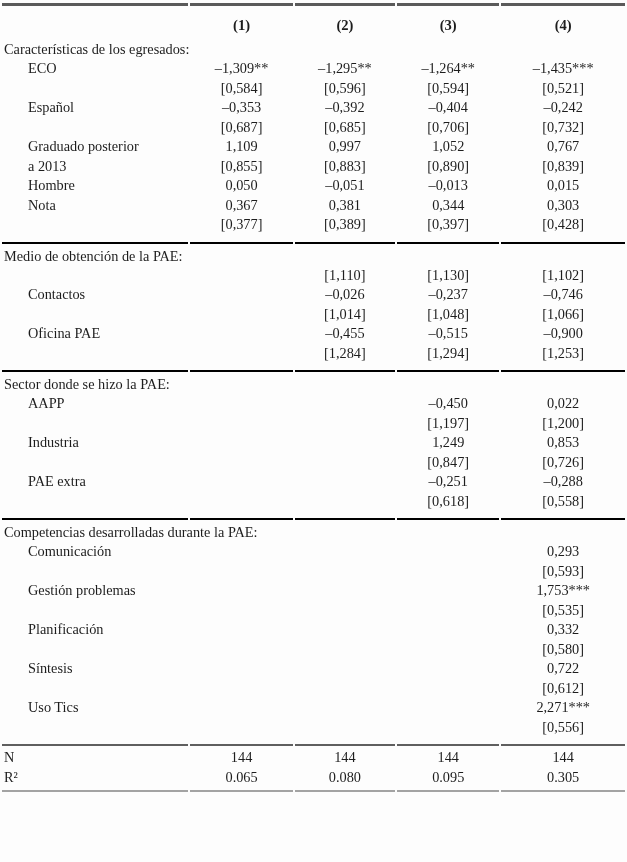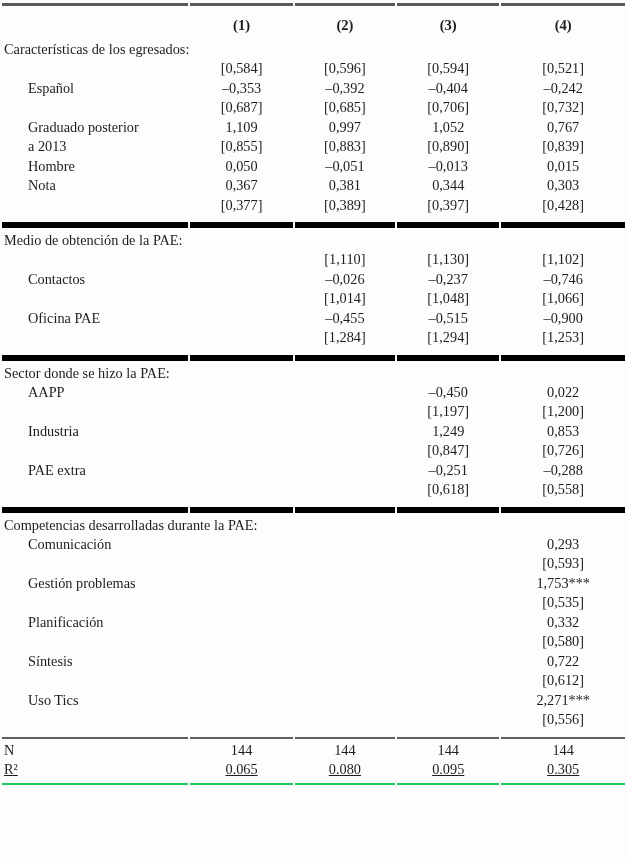--- a/index.html
+++ b/index.html
@@ -31,23 +31,23 @@
   col.c2 { width: 99px;  }
   col.c3 { width: 101px; }
   col.c4 { width: 122px; }
 
   
   tr.rule-top td {
     border-top: 3px solid #5a5a5a;
     height: 5px;
     padding: 0;
   }
-  tbody.ruled tr.section-title-row td { border-top: 6px solid #000000; }
+  tbody.ruled tr.section-title-row td { border-top: 2px solid #000000; }
   tbody.stats tr:first-child td { border-top: 2px solid #5f5f5f; padding-top: 2px; }
-  tbody.stats tr:last-child  td { border-bottom: 2px solid #22c55e; padding-bottom: 3px; text-decoration: underline; }
+  tbody.stats tr:last-child  td { border-bottom: 2px solid #a3a3a3; padding-bottom: 3px; }
 
   th.col-head {
     font-weight: bold;
     text-align: center;
     padding: 4px 0 2px 0;
     line-height: 20px;
     font-size: 14.6px;
   }
   td {
     padding: 0;
@@ -113,20 +113,27 @@
 
     <tbody class="section">
     <tr class="section-title-row">
       <td class="section-title">Características de los egresados:</td>
       <td class="section-spacer"></td>
       <td class="section-spacer"></td>
       <td class="section-spacer"></td>
       <td class="section-spacer"></td>
     </tr>
 
+  <tr class="coef-row">
+    <td class="row-label">ECO</td>
+    <td class="val">–1,309**</td>
+    <td class="val">–1,295**</td>
+    <td class="val">–1,264**</td>
+    <td class="val">–1,435***</td>
+  </tr>
   <tr class="se-row">
     <td class="row-label"></td>
     <td class="val">[0,584]</td>
     <td class="val">[0,596]</td>
     <td class="val">[0,594]</td>
     <td class="val">[0,521]</td>
   </tr>
 
   <tr class="coef-row">
     <td class="row-label">Español</td>

